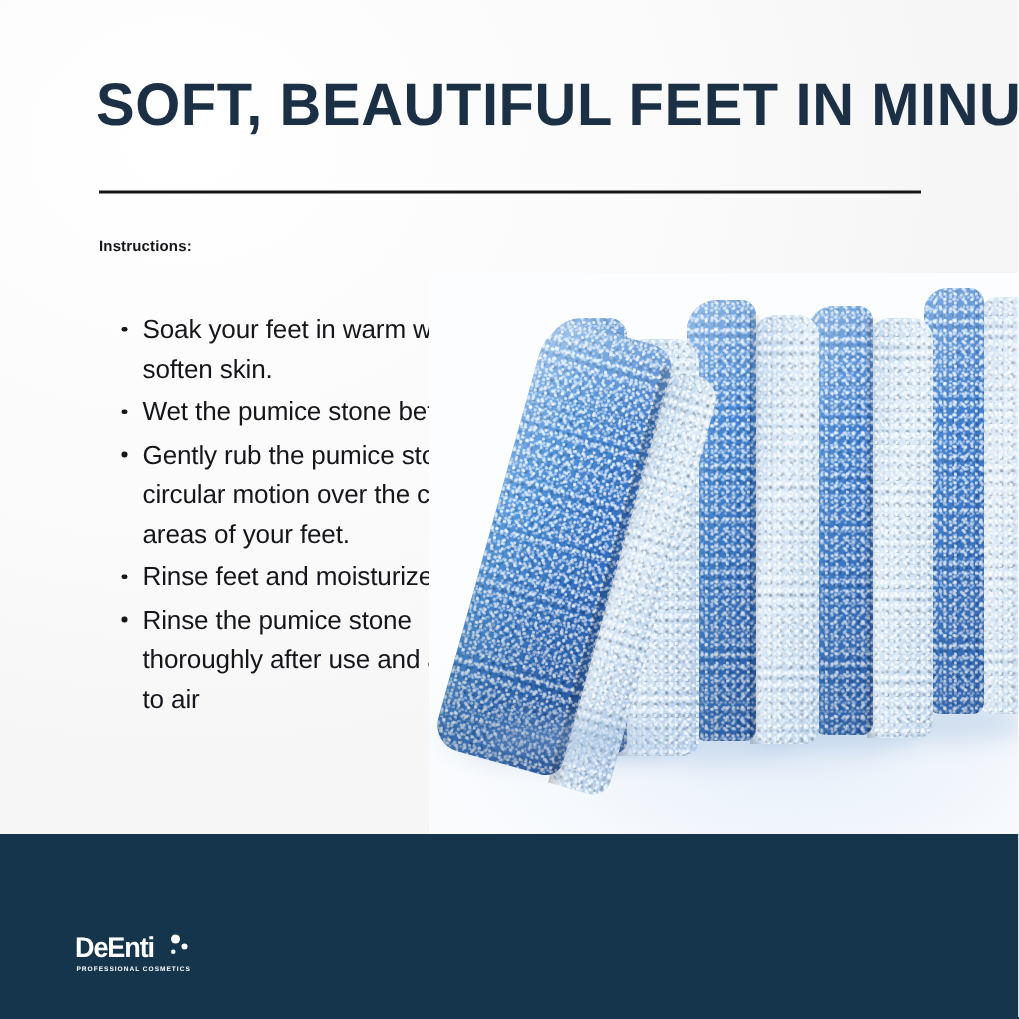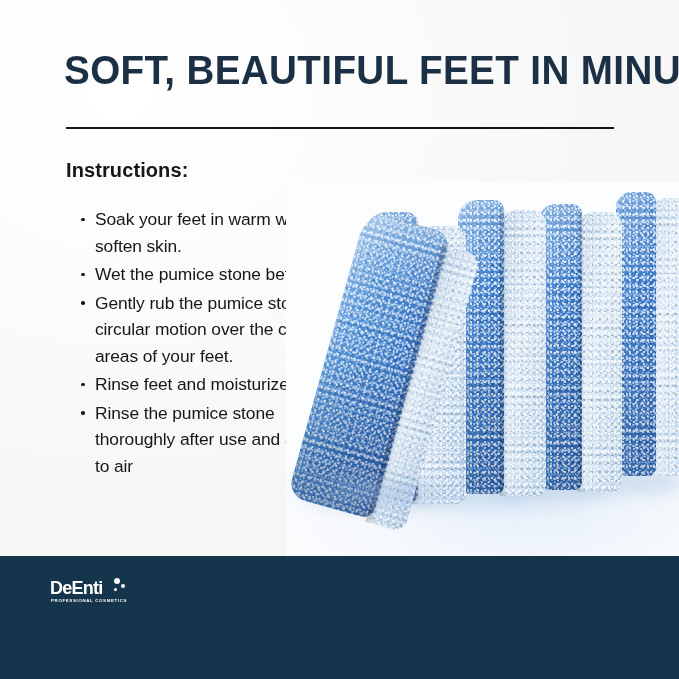--- a/index.html
+++ b/index.html
@@ -51,21 +51,21 @@
     background: #151515;
   }
 
   
   .instructions-label {
     position: absolute;
     left: 66px;
     top: 159px;
     font-family: "Liberation Sans", sans-serif;
     font-weight: 700;
-    font-size: 20px;
+    font-size: 10px;
     color: #15171a;
     letter-spacing: 0.1px;
   }
 
   .bullet-list {
     position: absolute;
     left: 78px;
     top: 206px;
     width: 276px;
     margin: 0;
@@ -169,21 +169,21 @@
     left: 0;
     top: 556px;
     width: 679px;
     height: 123px;
     background: #15354d;
   }
 
   .logo {
     position: absolute;
     left: 50px;
-    top: 577px;
+    top: 622px;
     width: 84px;
     height: 30px;
   }
 
   .logo-word {
     position: absolute;
     left: 0;
     top: 0;
     font-family: "Liberation Sans", sans-serif;
     font-weight: 700;

